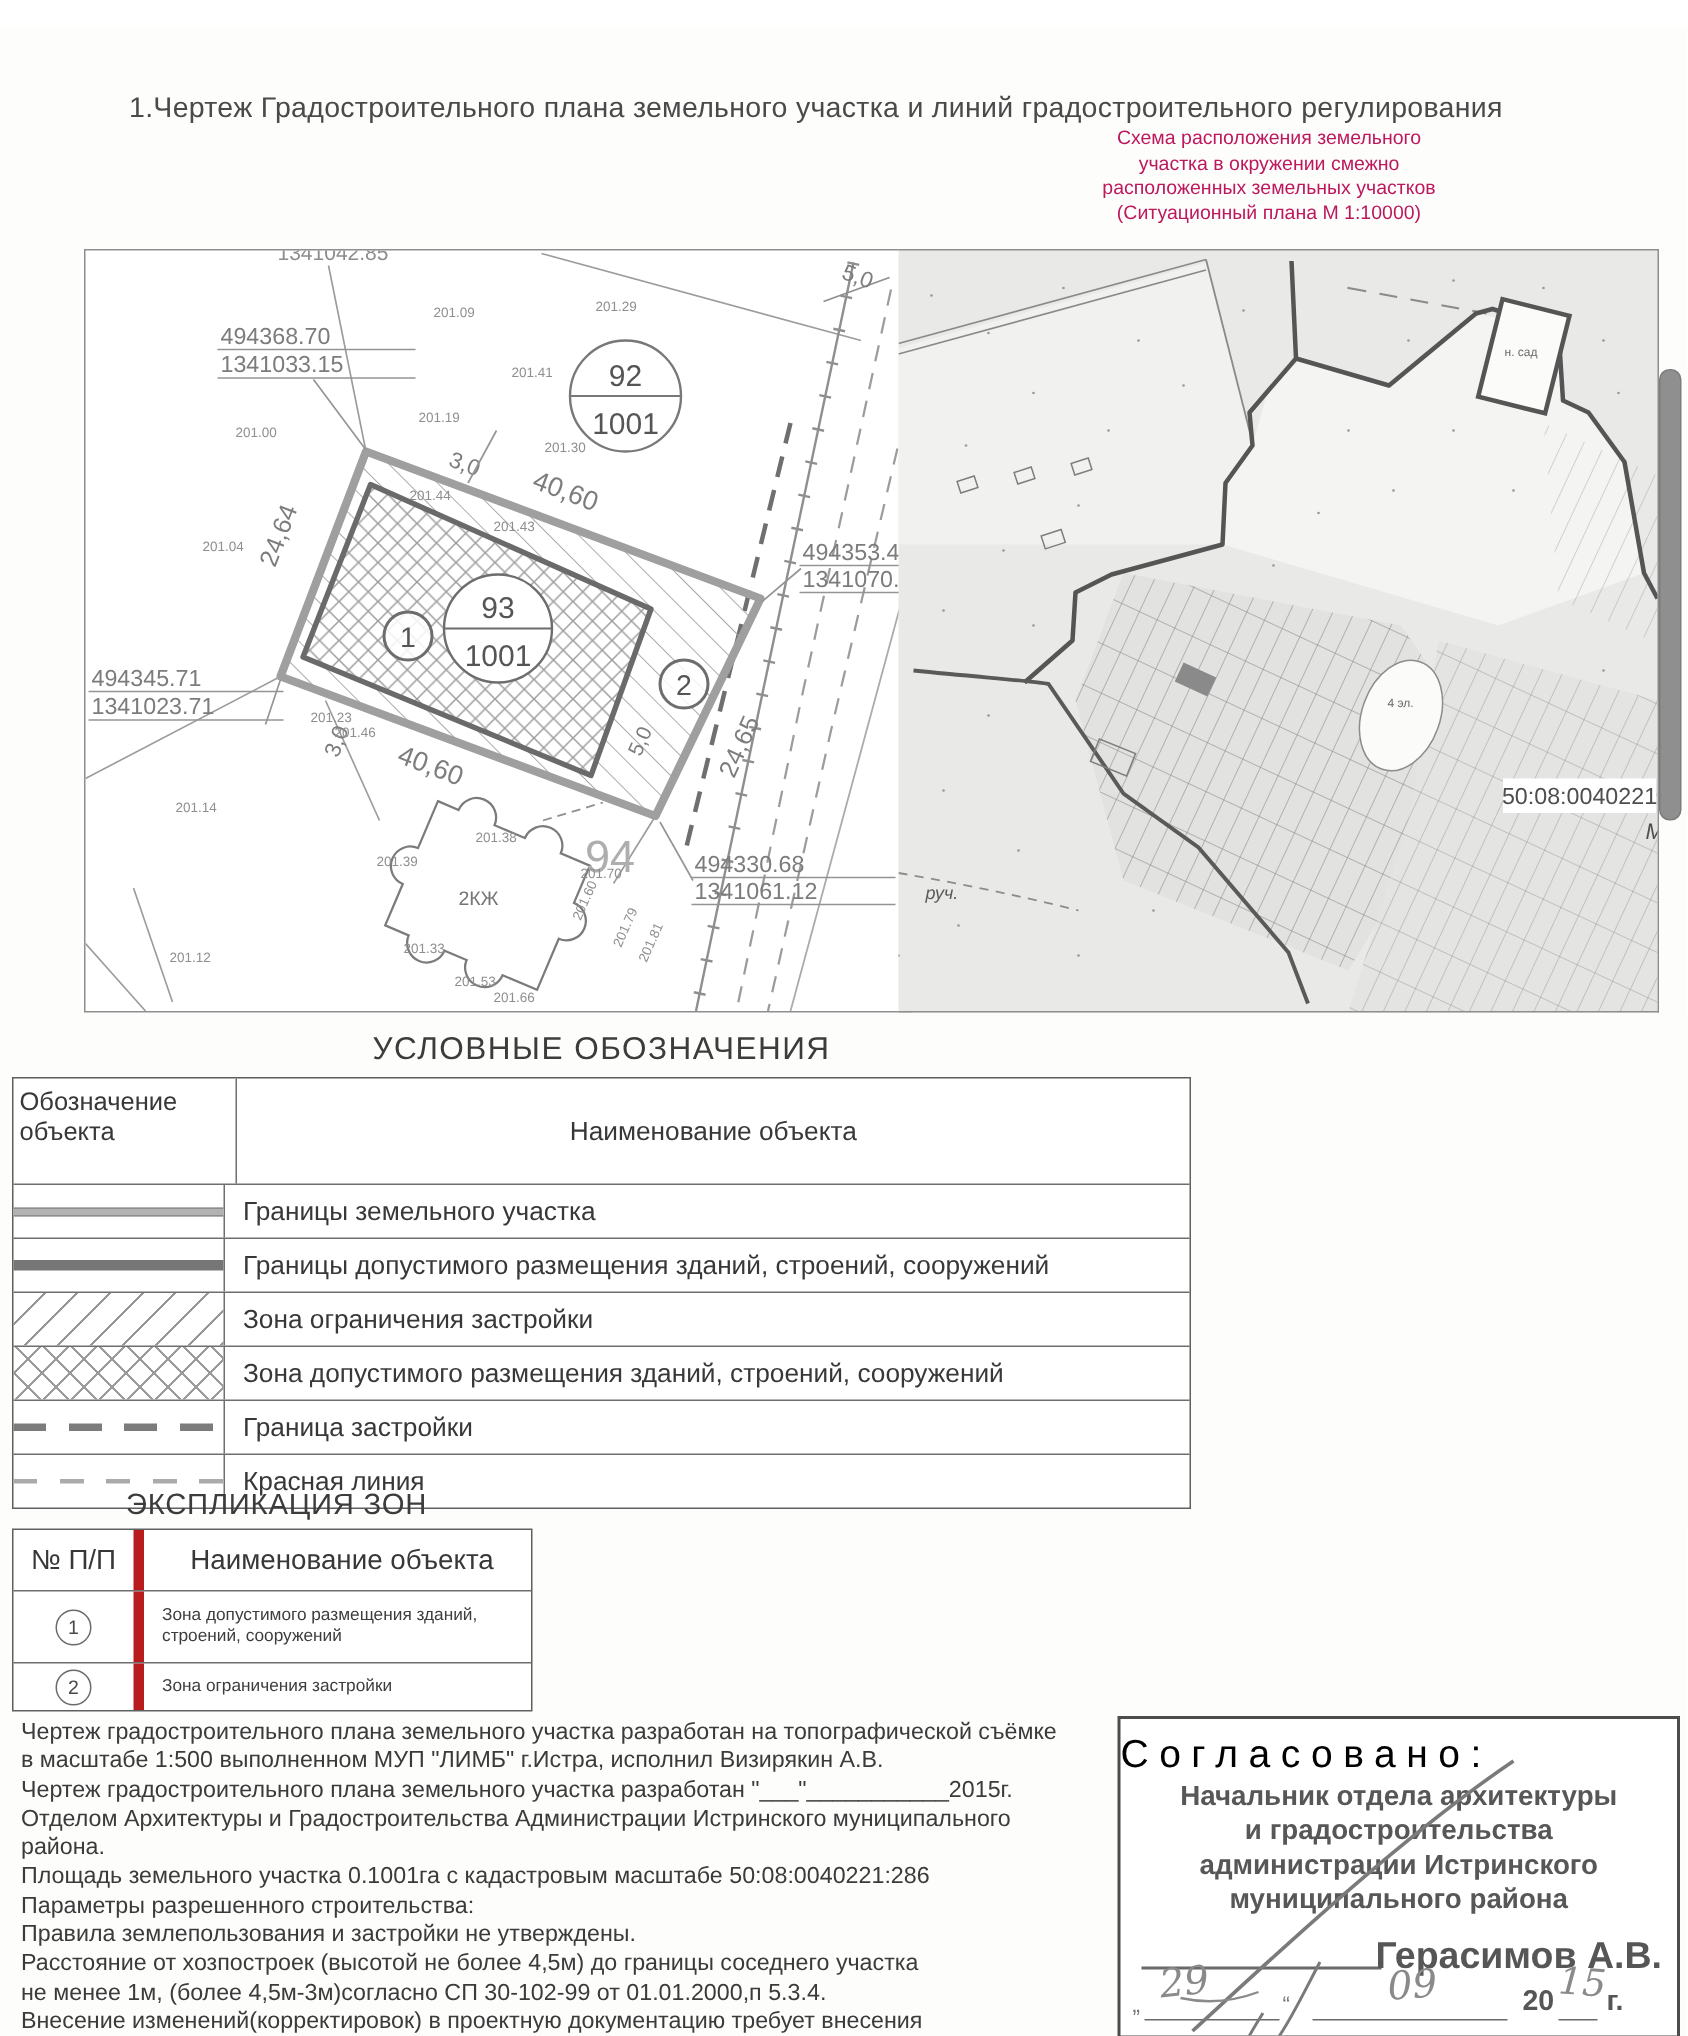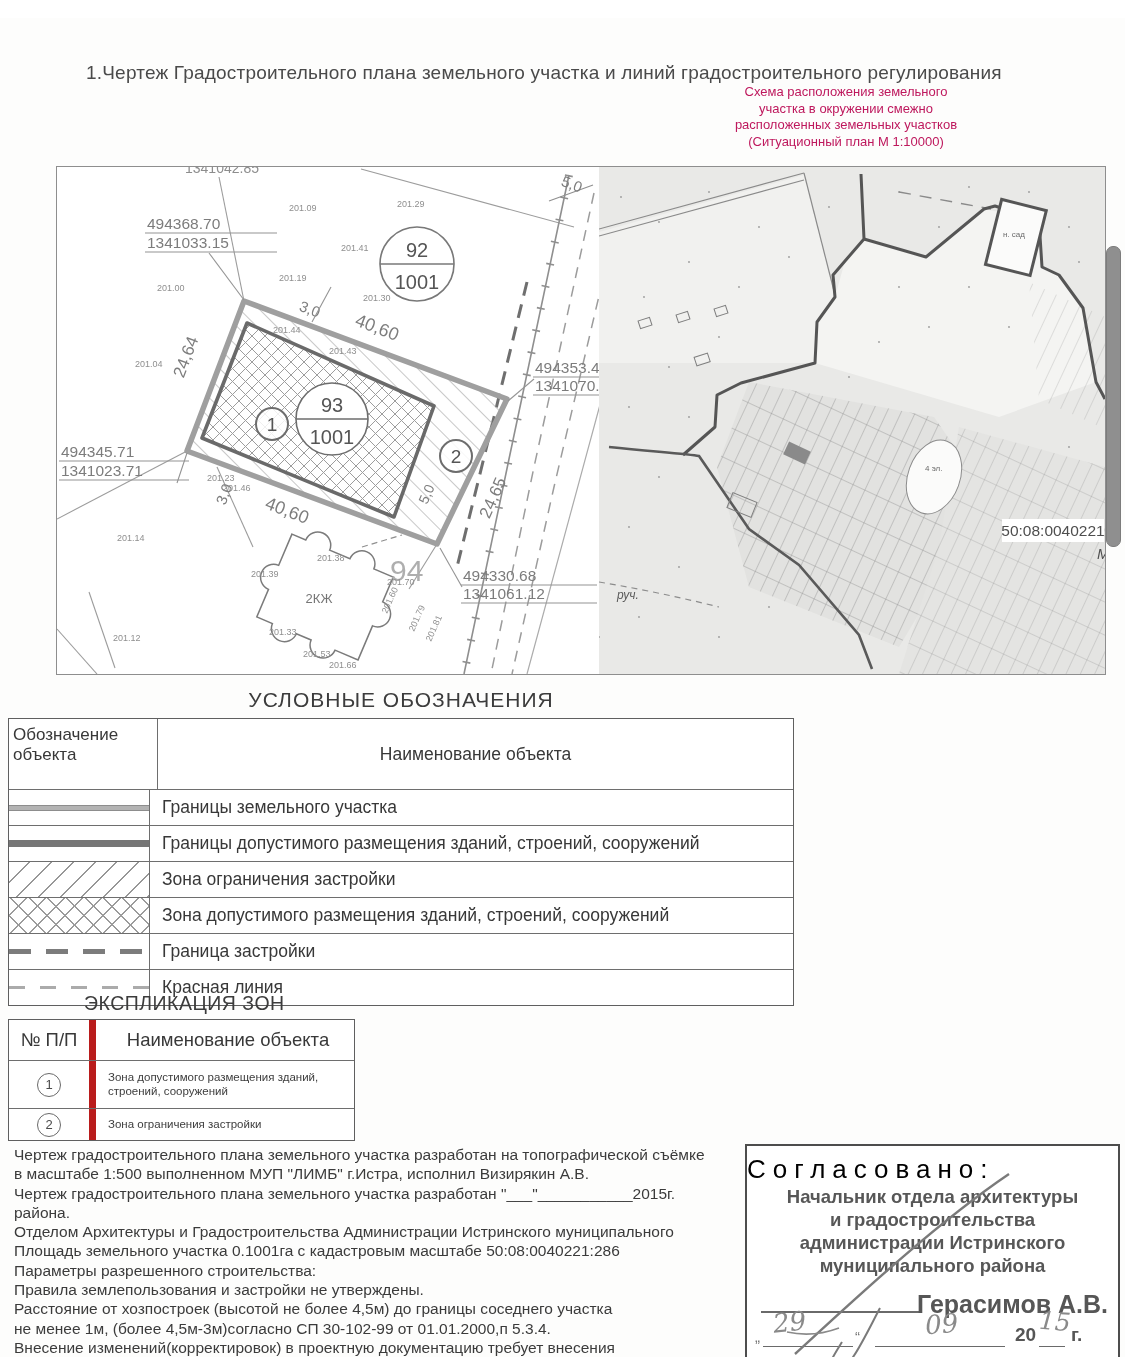--- a/index.html
+++ b/index.html
@@ -79,21 +79,21 @@
 <body>
 
 <div class="page">
 
   <div class="abs doc-title">1.Чертеж Градостроительного плана земельного участка и линий градостроительного регулирования</div>
 
   <div class="abs sit-caption">
     <div>Схема расположения земельного</div>
     <div>участка в окружении смежно</div>
     <div>расположенных земельных участков</div>
-    <div>(Ситуационный план М 1:10000)</div>
+    <div>(Ситуационный плана М 1:10000)</div>
   </div>
 
   <div class="abs map-left">
     <svg width="550" height="507" viewBox="0 0 550 507">
       <defs>
         <pattern id="hz2" width="14" height="14" patternUnits="userSpaceOnUse" patternTransform="rotate(-45)">
           <line x1="0" y1="0" x2="0" y2="14" stroke="#a2a2a2" stroke-width="1.2"></line>
         </pattern>
         <pattern id="hx1" width="13" height="13" patternUnits="userSpaceOnUse">
           <path d="M0 0 L13 13 M13 0 L0 13" stroke="#9d9d9d" stroke-width="1"></path>
@@ -399,22 +399,22 @@
       <div class="ex-c2">
           <div class="small">Зона ограничения застройки</div>
         </div>
     </div>
   </div>
 
   <div class="abs notes">
     <div>Чертеж градостроительного плана земельного участка разработан на топографической съёмке</div>
     <div>в масштабе 1:500 выполненном МУП "ЛИМБ" г.Истра, исполнил Визирякин А.В.</div>
     <div>Чертеж градостроительного плана земельного участка разработан "___"___________2015г.</div>
+    <div>Отделом Архитектуры и Градостроительства Администрации Истринского муниципального</div>
     <div>района.</div>
-    <div>Отделом Архитектуры и Градостроительства Администрации Истринского муниципального</div>
     <div>Площадь земельного участка 0.1001га с кадастровым масштабе 50:08:0040221:286</div>
     <div>Параметры разрешенного строительства:</div>
     <div>Правила землепользования и застройки не утверждены.</div>
     <div>Расстояние от хозпостроек (высотой не более 4,5м)  до границы соседнего участка</div>
     <div>не менее 1м, (более 4,5м-3м)согласно СП 30-102-99 от 01.01.2000,п 5.3.4.</div>
     <div>Внесение изменений(корректировок) в проектную документацию требует внесения</div>
     <div>изменений в ГПЗУ в установленном порядке.</div>
   </div>
 
   <div class="abs approve">

